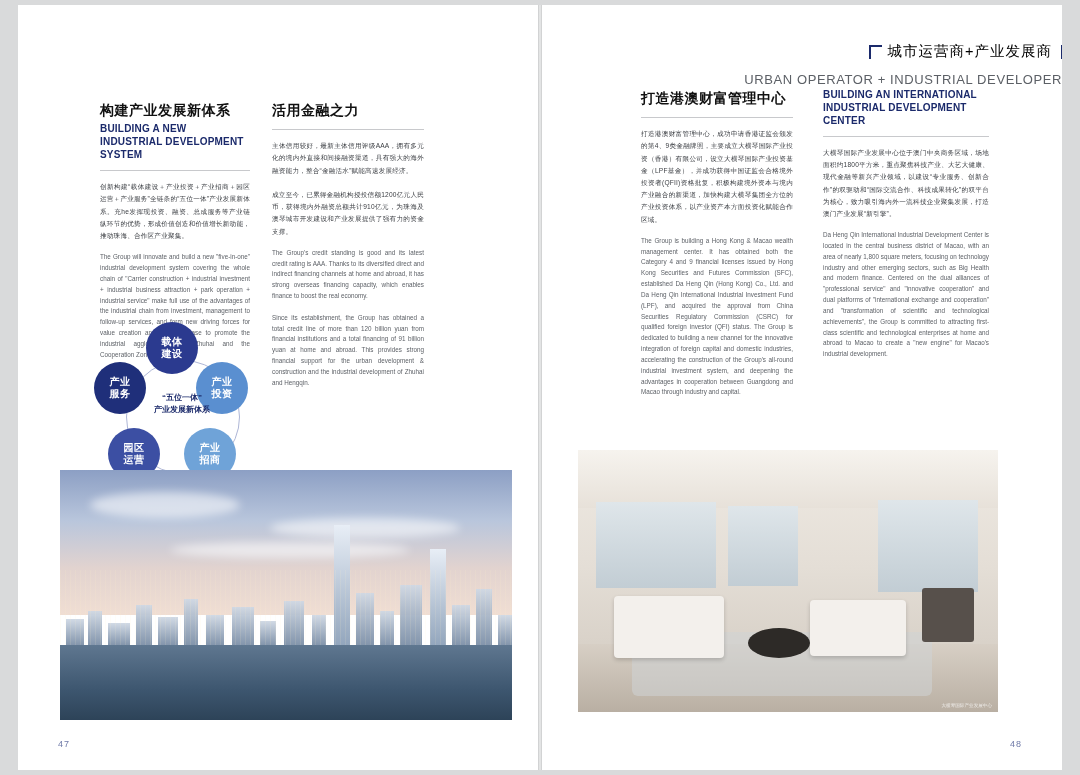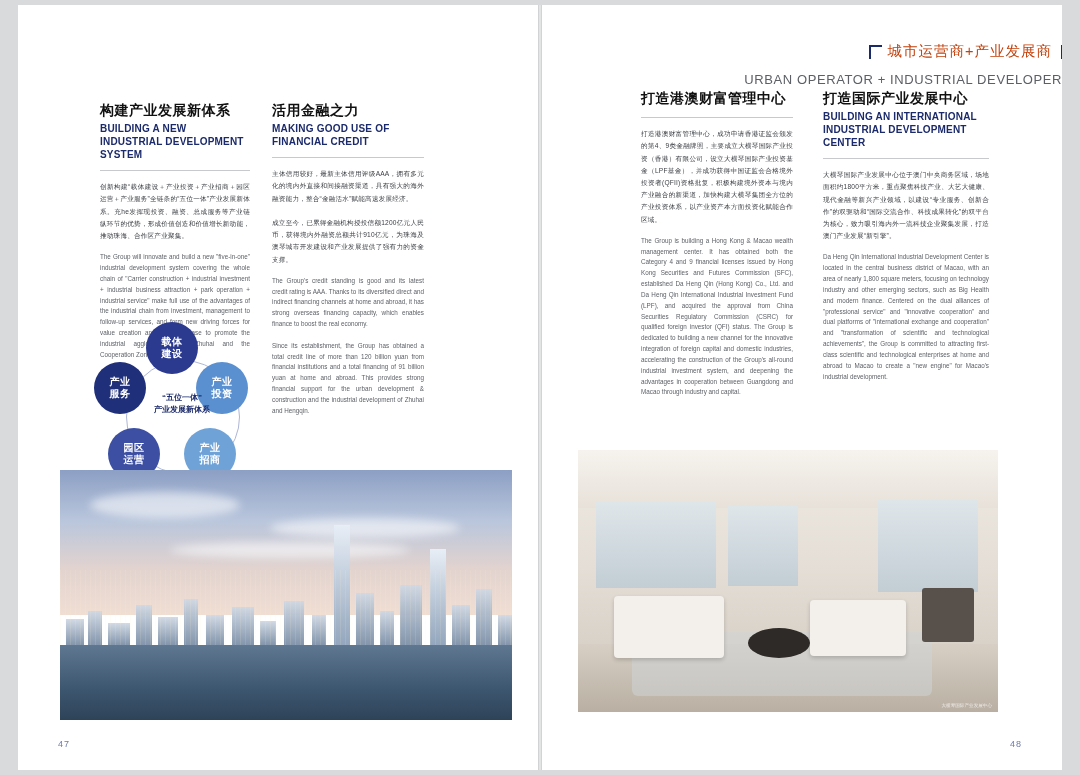--- a/index.html
+++ b/index.html
@@ -21,21 +21,21 @@
   .gutter{
     position:absolute;left:538px;top:5px;width:4px;height:765px;
     background:linear-gradient(to right,#c9cacb,#eceded,#c9cacb);
   }
 
   
   .header{
     position:absolute;right:18px;top:42px;text-align:right;
   }
   .header-cn{
-    font-size:14.5px;color:#c2410c;letter-spacing:1px;
+    font-size:14.5px;color:#000000;letter-spacing:1px;
     display:flex;align-items:center;justify-content:flex-end;gap:6px;
   }
   .bracket-l{
     display:inline-block;width:11px;height:12px;
     border-left:2px solid #1b2a6b;border-top:2px solid #1b2a6b;
   }
   .bracket-r{
     display:inline-block;width:3px;height:14px;
     border-right:1.5px solid #1b2a6b;
   }
@@ -172,39 +172,37 @@
   <div class="col" id="col1">
     <div class="col-title-cn">构建产业发展新体系</div>
     <div class="col-title-en">BUILDING A NEW INDUSTRIAL DEVELOPMENT SYSTEM</div>
     <div class="rule"></div>
     <div class="body-cn" style="white-space:pre-line;">创新构建“载体建设＋产业投资＋产业招商＋园区运营＋产业服务”全链条的“五位一体”产业发展新体系。充he发挥现投资、融资、总成服务等产业链纵环节的优势，形成价值创造和价值增长新动能，推动珠海、合作区产业聚集。</div>
     <div class="body-en" style="white-space:pre-line;margin-top:10px;">The Group will innovate and build a new "five-in-one" industrial development system covering the whole chain of "Carrier construction + industrial investment + industrial business attraction + park operation + industrial service" make full use of the advantages of the industrial chain from investment, management to follow-up services, and form new driving forces for value creation and value increase to promote the industrial agglomeration in Zhuhai and the Cooperation Zone.</div>
   </div>
 
   <div class="col" id="col2">
     <div class="col-title-cn">活用金融之力</div>
-    <div class="col-title-en">MAKING GOOD USE OF FINANCIAL CREDIT</div>
     <div class="rule"></div>
     <div class="body-cn" style="white-space:pre-line;">主体信用较好，最新主体信用评级AAA，拥有多元化的境内外直接和间接融资渠道，具有强大的海外融资能力，整合“金融活水”赋能高速发展经济。
 
 成立至今，已累得金融机构授投信额1200亿元人民币，获得境内外融资总额共计910亿元，为珠海及澳琴城市开发建设和产业发展提供了强有力的资金支撑。</div>
     <div class="body-en" style="white-space:pre-line;margin-top:10px;">The Group's credit standing is good and its latest credit rating is AAA. Thanks to its diversified direct and indirect financing channels at home and abroad, it has strong overseas financing capacity, which enables finance to boost the real economy.
 
 Since its establishment, the Group has obtained a total credit line of more than 120 billion yuan from financial institutions and a total financing of 91 billion yuan at home and abroad. This provides strong financial support for the urban development &amp; construction and the industrial development of Zhuhai and Hengqin.</div>
   </div>
 
   <div class="col" id="col3">
     <div class="col-title-cn">打造港澳财富管理中心</div>
     <div class="rule"></div>
     <div class="body-cn" style="white-space:pre-line;">打造港澳财富管理中心，成功申请香港证监会颁发的第4、9类金融牌照，主要成立大横琴国际产业投资（香港）有限公司，设立大横琴国际产业投资基金（LPF基金），并成功获得中国证监会合格境外投资者(QFII)资格批复，积极构建境外资本与境内产业融合的新渠道，加快构建大横琴集团全方位的产业投资体系，以产业资产本方面投资化赋能合作区域。</div>
     <div class="body-en" style="white-space:pre-line;margin-top:10px;">The Group is building a Hong Kong &amp; Macao wealth management center. It has obtained both the Category 4 and 9 financial licenses issued by Hong Kong Securities and Futures Commission (SFC), established Da Heng Qin (Hong Kong) Co., Ltd. and Da Heng Qin International Industrial Investment Fund (LPF), and acquired the approval from China Securities Regulatory Commission (CSRC) for qualified foreign investor (QFI) status. The Group is dedicated to building a new channel for the innovative integration of foreign capital and domestic industries, accelerating the construction of the Group's all-round industrial investment system, and deepening the advantages in cooperation between Guangdong and Macao through industry and capital.</div>
   </div>
 
   <div class="col" id="col4">
-    <div class="col-title-cn">打造国际产业发展中心</div>
     <div class="col-title-en">BUILDING AN INTERNATIONAL INDUSTRIAL DEVELOPMENT CENTER</div>
     <div class="rule"></div>
     <div class="body-cn" style="white-space:pre-line;">大横琴国际产业发展中心位于澳门中央商务区域，场地面积约1800平方米，重点聚焦科技产业、大艺大健康、现代金融等新兴产业领域，以建设“专业服务、创新合作”的双驱动和“国际交流合作、科技成果转化”的双平台为核心，致力吸引海内外一流科技企业聚集发展，打造澳门产业发展“新引擎”。</div>
     <div class="body-en" style="white-space:pre-line;margin-top:10px;">Da Heng Qin International Industrial Development Center is located in the central business district of Macao, with an area of nearly 1,800 square meters, focusing on technology industry and other emerging sectors, such as Big Health and modern finance. Centered on the dual alliances of "professional service" and "innovative cooperation" and dual platforms of "international exchange and cooperation" and "transformation of scientific and technological achievements", the Group is committed to attracting first-class scientific and technological enterprises at home and abroad to Macao to create a "new engine" for Macao's industrial development.</div>
   </div>
 
   <div class="diagram">
     <div class="ring"></div>
     <div class="node n-top" style="white-space:pre-line;">载体
 建设</div>

